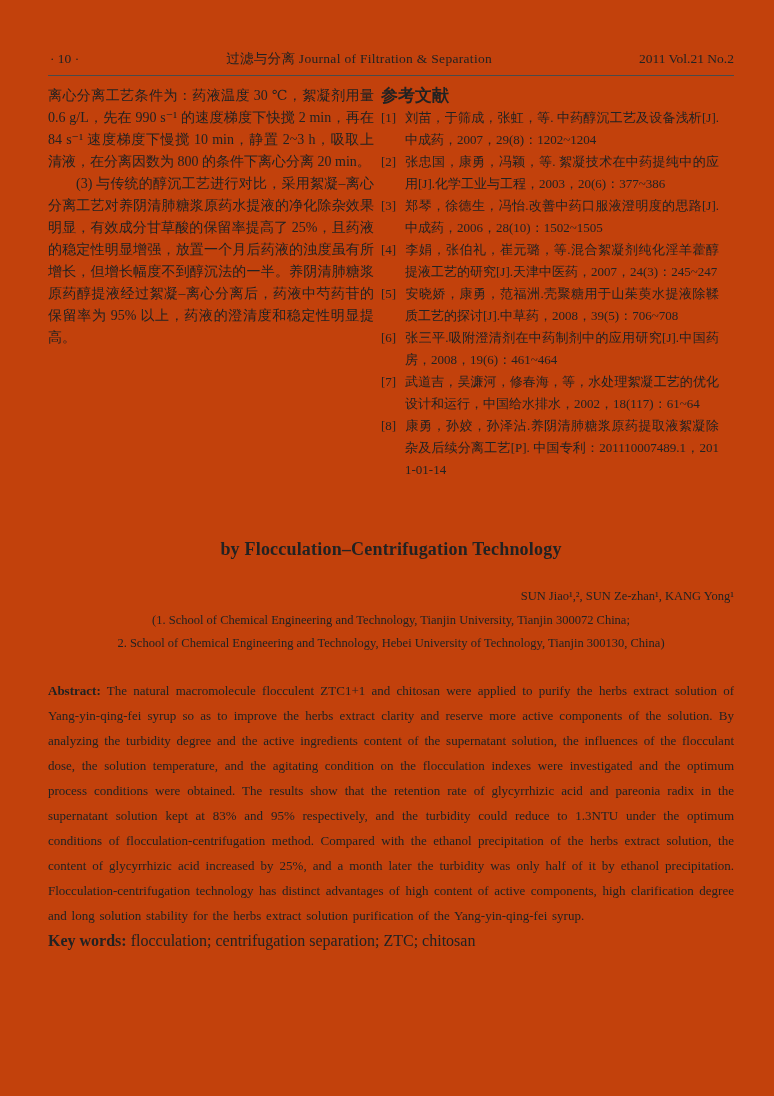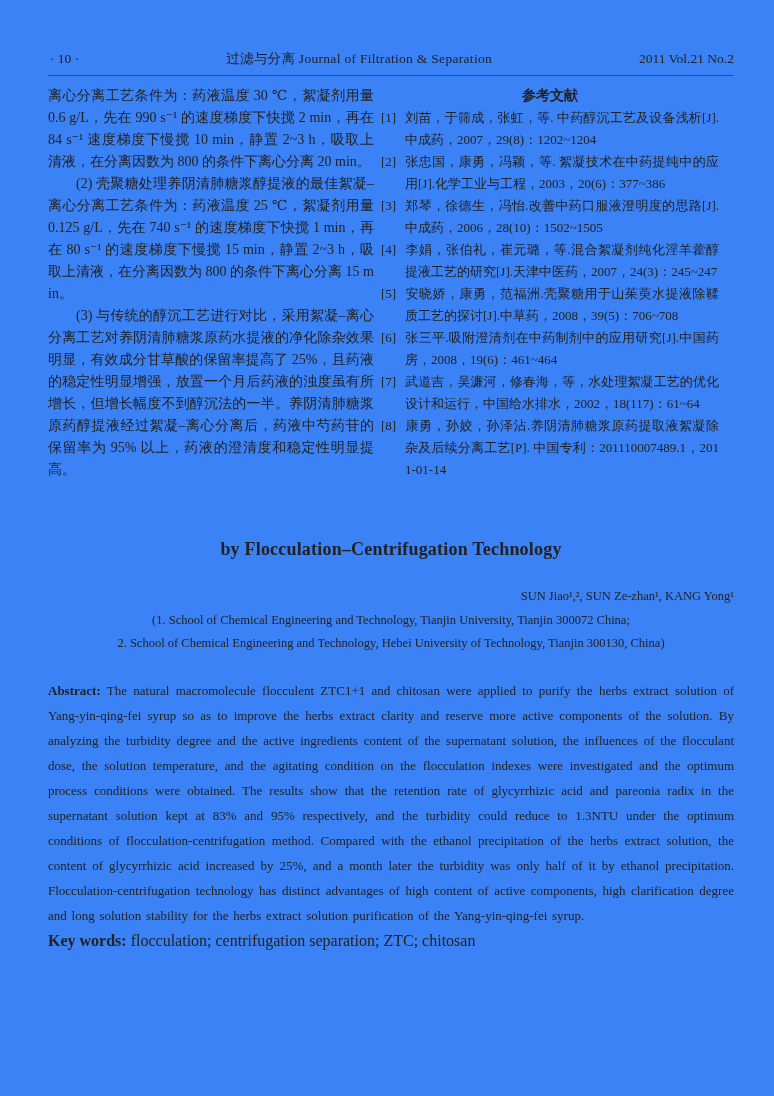--- a/index.html
+++ b/index.html
@@ -2,21 +2,21 @@
 <html><head>
 <meta charset="utf-8">
 <style>
   * { margin: 0; padding: 0; box-sizing: border-box; }
   html, body { background: #e9e9e9; }
   body { font-family: "Liberation Serif", "DejaVu Serif", serif; color: #222222; }
   .page {
     position: relative;
     width: 774px; height: 1096px;
     margin: 0 auto;
-    background: #3b82f6;
+    background: #c2410c;
     padding: 50px 40px 0 48px;
     overflow: hidden;
   }
   
   .page-header {
     display: flex; justify-content: space-between; align-items: baseline;
     font-size: 13.5px; line-height: 18px;
     padding: 0 0 0 2px;
   }
   .page-header .center { flex: 1; text-align: center; letter-spacing: 0.3px; }
@@ -33,23 +33,22 @@
   }
   .col-left  { width: 326px; }
   .col-right { width: 338px; }
   .col-left p {
     font-size: 14px; line-height: 22px;
     text-align: justify; text-justify: inter-ideograph;
     word-break: break-all;
   }
   .col-left p.indent { text-indent: 2em; }
   .ref-heading {
-    font-size: 14px; font-weight: bold;
+    font-size: 17px; font-weight: bold;
     line-height: 22px;
-    text-align: center;
   }
   .ref-list { list-style: none; }
   .ref-list li {
     font-size: 13px; line-height: 22px;
     text-align: justify; word-break: break-all;
     padding-left: 24px;
   }
   .ref-label {
     display: inline-block; width: 24px; margin-left: -24px;
     text-indent: 0;
@@ -91,21 +90,20 @@
   <div class="page-header">
     <span class="left">· 10 ·</span>
     <span class="center">过滤与分离 Journal of Filtration &amp; Separation</span>
     <span class="right">2011 Vol.21 No.2</span>
   </div>
   <hr class="header-rule">
 
   <div class="columns">
     <div class="col-left">
       <p>离心分离工艺条件为：药液温度 30 ℃，絮凝剂用量 0.6 g/L，先在 990 s⁻¹ 的速度梯度下快搅 2 min，再在 84 s⁻¹ 速度梯度下慢搅 10 min，静置 2~3 h，吸取上清液，在分离因数为 800 的条件下离心分离 20 min。</p>
-      <p class="indent">(2) 壳聚糖处理养阴清肺糖浆醇提液的最佳絮凝–离心分离工艺条件为：药液温度 25 ℃，絮凝剂用量 0.125 g/L，先在 740 s⁻¹ 的速度梯度下快搅 1 min，再在 80 s⁻¹ 的速度梯度下慢搅 15 min，静置 2~3 h，吸取上清液，在分离因数为 800 的条件下离心分离 15 min。</p>
       <p class="indent">(3) 与传统的醇沉工艺进行对比，采用絮凝–离心分离工艺对养阴清肺糖浆原药水提液的净化除杂效果明显，有效成分甘草酸的保留率提高了 25%，且药液的稳定性明显增强，放置一个月后药液的浊度虽有所增长，但增长幅度不到醇沉法的一半。养阴清肺糖浆原药醇提液经过絮凝–离心分离后，药液中芍药苷的保留率为 95% 以上，药液的澄清度和稳定性明显提高。</p>
     </div>
 
     <div class="col-right">
       <div class="ref-heading">参考文献</div>
       <ol class="ref-list">
         <li><span class="ref-label">[1]</span><span>刘苗，于筛成，张虹，等. 中药醇沉工艺及设备浅析[J].中成药，2007，29(8)：1202~1204</span></li>
         <li><span class="ref-label">[2]</span><span>张忠国，康勇，冯颖，等. 絮凝技术在中药提纯中的应用[J].化学工业与工程，2003，20(6)：377~386</span></li>
         <li><span class="ref-label">[3]</span><span>郑琴，徐德生，冯怡.改善中药口服液澄明度的思路[J].中成药，2006，28(10)：1502~1505</span></li>
         <li><span class="ref-label">[4]</span><span>李娟，张伯礼，崔元璐，等.混合絮凝剂纯化淫羊藿醇提液工艺的研究[J].天津中医药，2007，24(3)：245~247</span></li>

